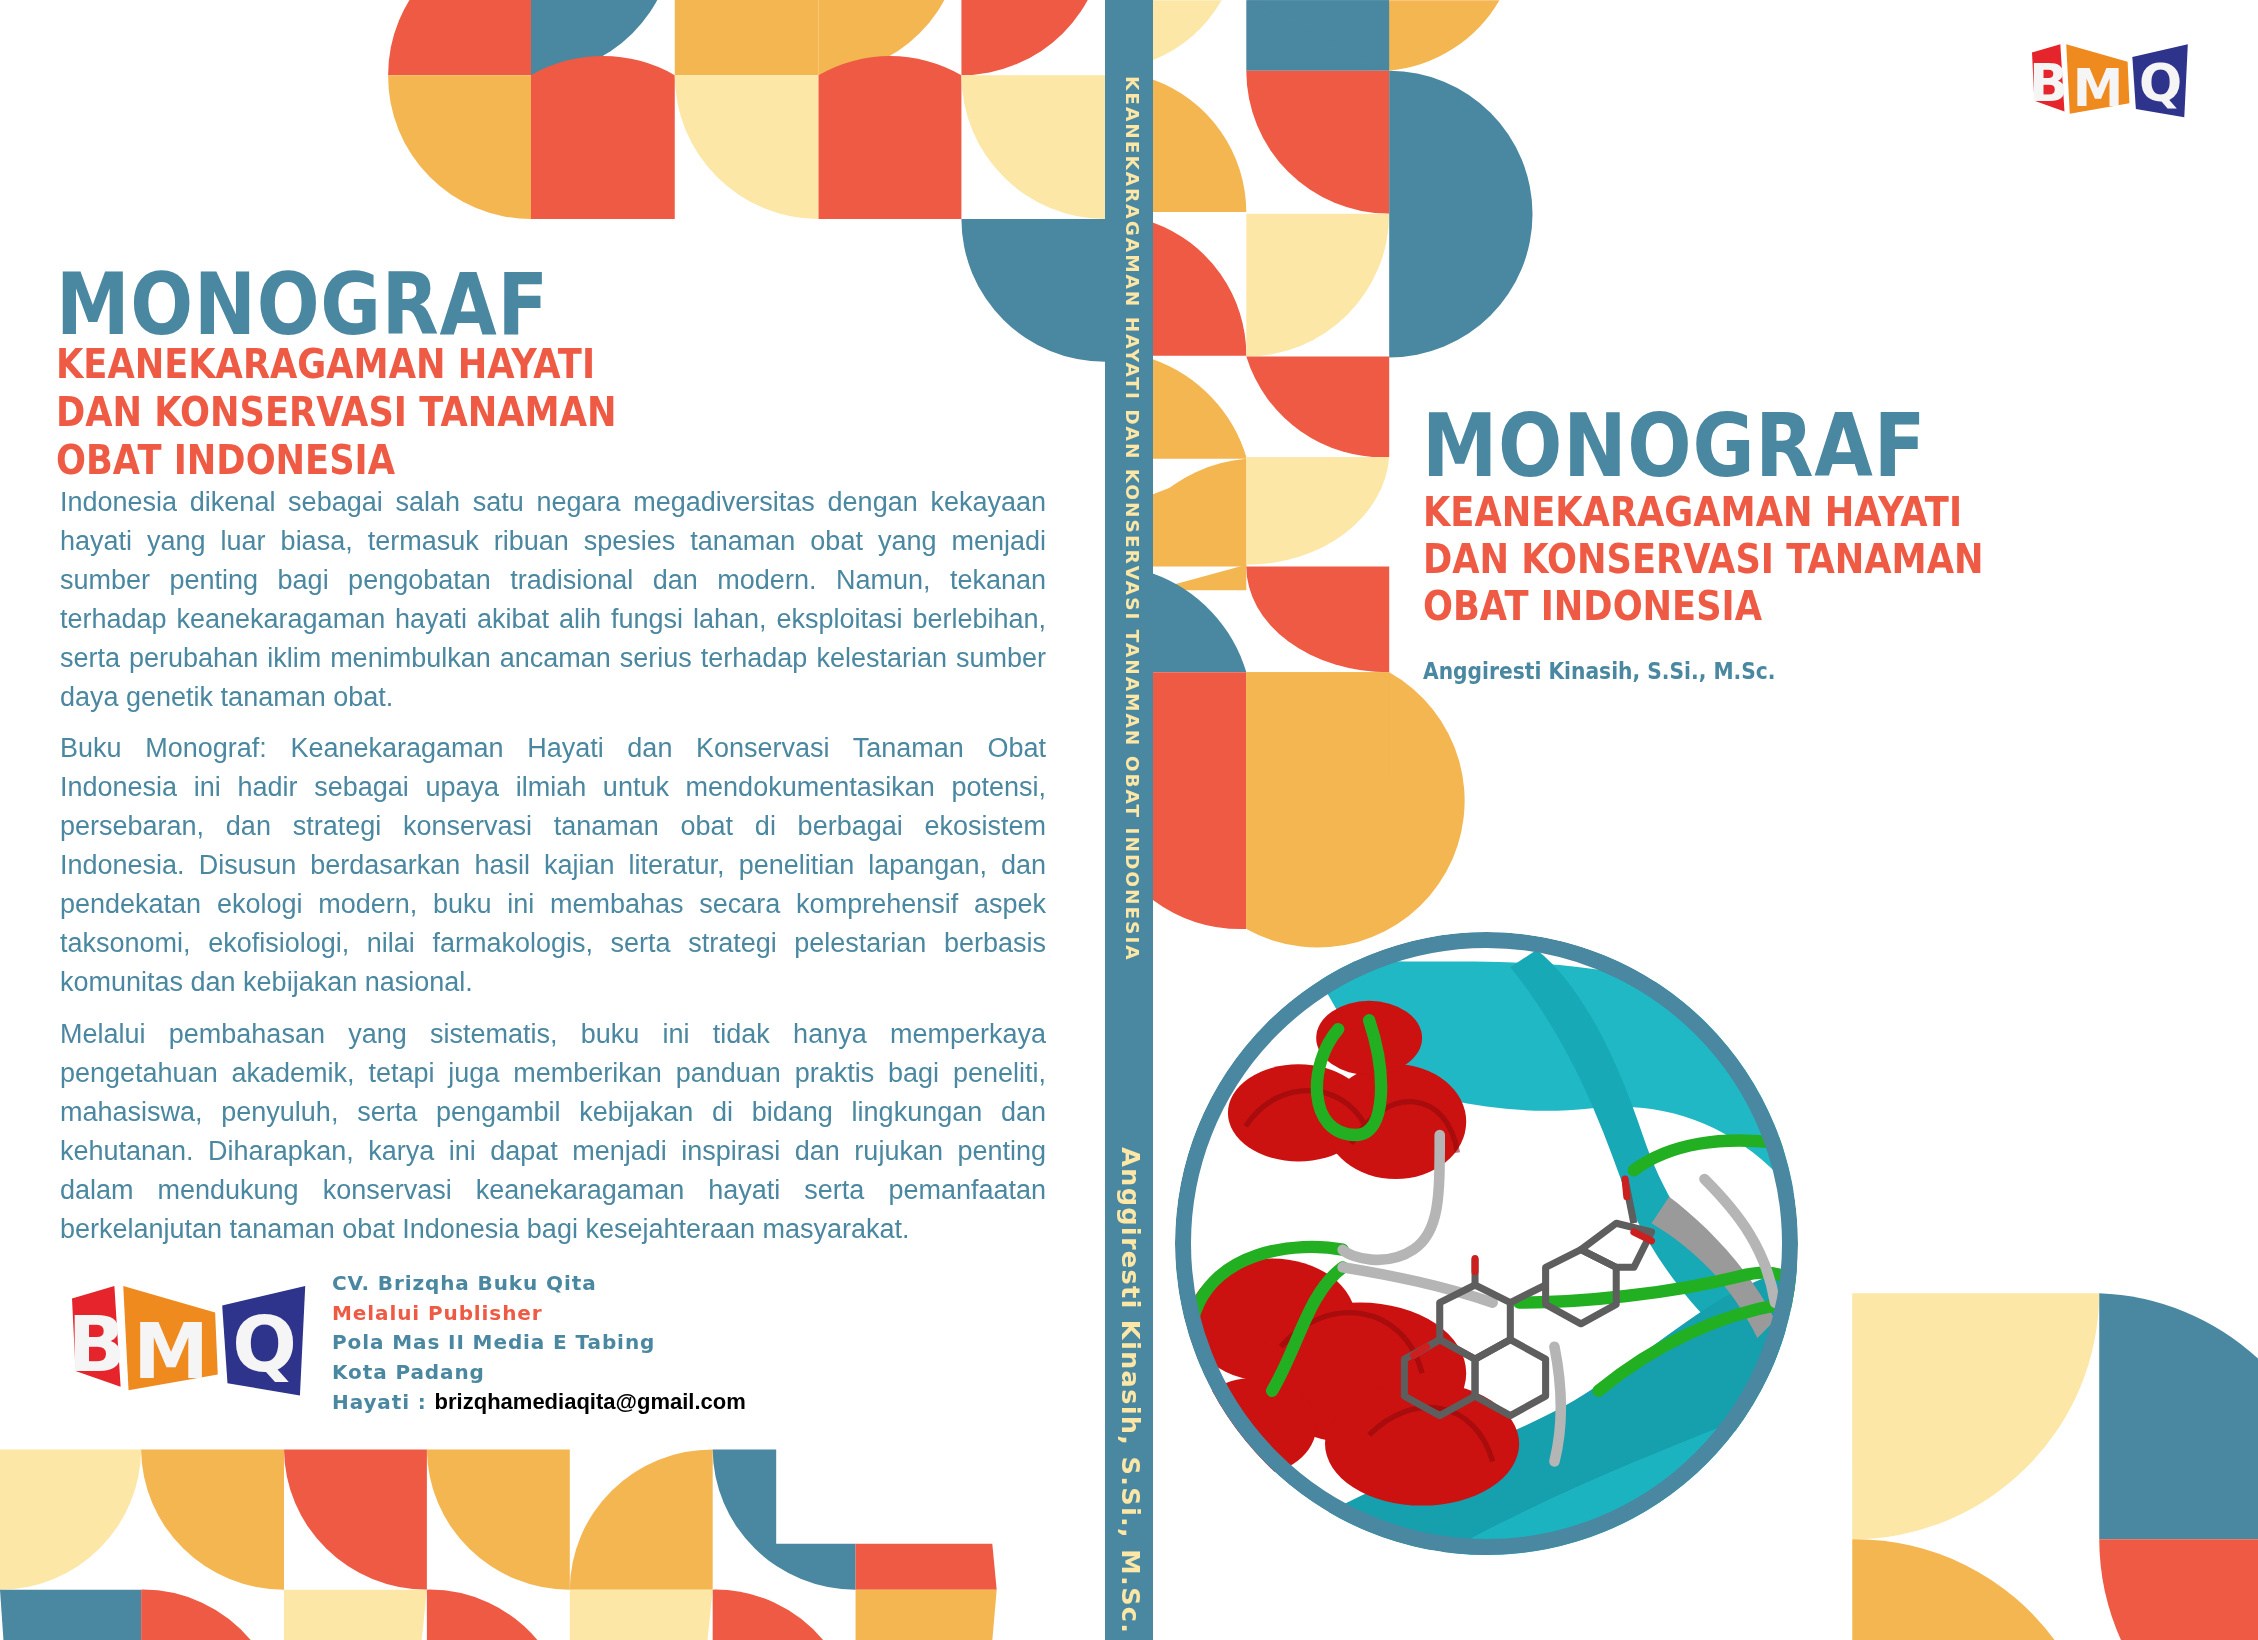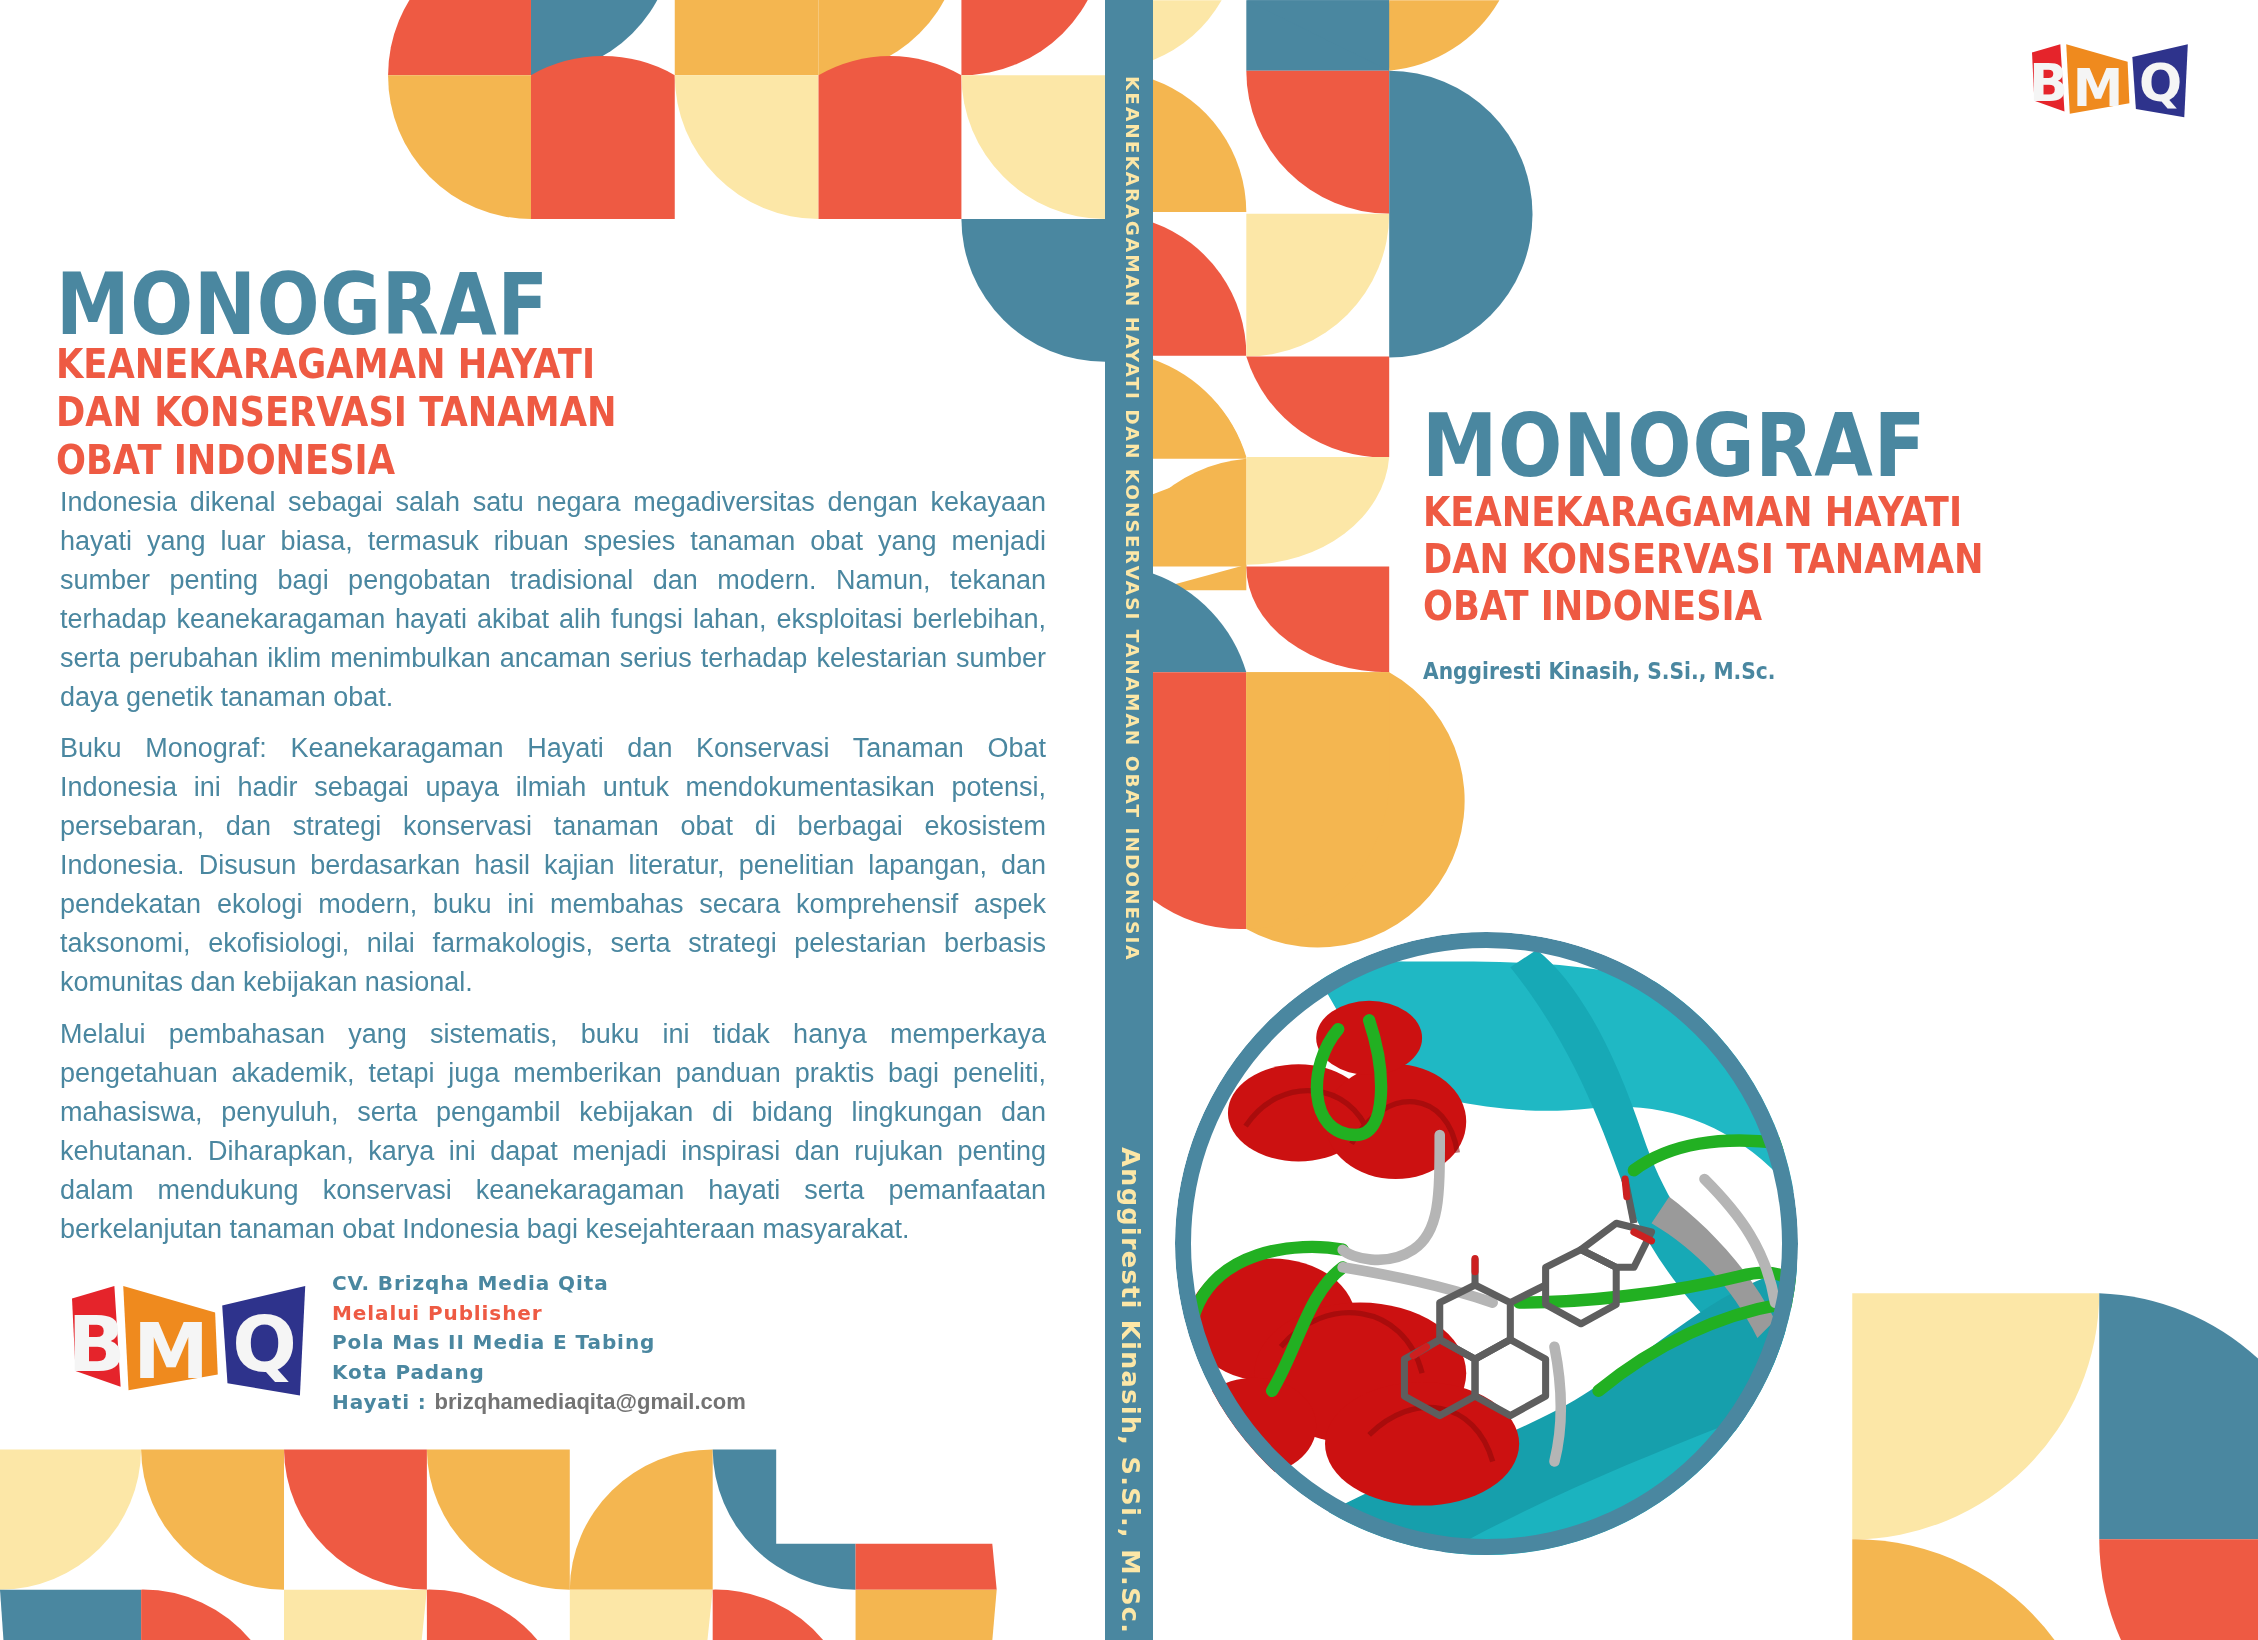--- a/index.html
+++ b/index.html
@@ -6,21 +6,21 @@
   body { width: 2258px; height: 1641px; position: relative; overflow: hidden; background: #ffffff; font-family: "DejaVu Sans", sans-serif; }
   .abs { position: absolute; }
   svg.pattern { position: absolute; left: 0; top: 0; }
   .title-main { font-family: "DejaVu Sans", sans-serif; font-weight: bold; color: #4a87a0; letter-spacing: 0.9px; line-height: 1; white-space: nowrap; transform-origin: left top; }
   .title-sub { font-family: "DejaVu Sans", sans-serif; font-weight: bold; color: #ee5a43; line-height: 1; white-space: nowrap; transform-origin: left top; }
   .sub-line { display: block; }
   .blurb { left: 60px; top: 483px; width: 986px; font-family: "Liberation Sans", sans-serif; font-size: 27px; line-height: 39px; color: #4a87a0; text-align: justify; }
   .blurb p { margin: 0 0 12.4px 0; text-align: justify; text-align-last: left; }
   .pub { left: 332px; top: 1269px; font-family: "DejaVu Sans", sans-serif; font-weight: bold; font-size: 20px; line-height: 29.6px; color: #4a87a0; letter-spacing: 0.9px; white-space: nowrap; }
   .pub .brand { color: #ee5a43; }
-  .pub .email-val { color: #737373; letter-spacing: 0; font-family: "Liberation Sans", sans-serif; font-weight: bold; font-size: 22px; }
+  .pub .email-val { color: #000000; letter-spacing: 0; font-family: "Liberation Sans", sans-serif; font-weight: bold; font-size: 22px; }
   .spine { left: 1105px; top: 0; width: 48px; height: 1641px; background: #4a87a0; }
   .spine-text { position: absolute; left: 0; top: 0; white-space: nowrap; color: #fce7a7; transform-origin: left top; font-family: "DejaVu Sans", sans-serif; }
   .spine-title { font-weight: bold; font-size: 18.5px; letter-spacing: 2px; }
   .spine-author { font-weight: bold; font-size: 25.6px; letter-spacing: 1.3px; }
   .author-front { left: 1423px; top: 658px; font-family: "DejaVu Sans", sans-serif; font-weight: bold; font-size: 23px; color: #4a87a0; white-space: nowrap; }
   .logo { position: absolute; }
   .mol { position: absolute; left: 1175px; top: 932px; width: 623px; height: 623px; border-radius: 50%; overflow: hidden; }
 </style>
 </head>
 <body>
@@ -114,21 +114,21 @@
 <svg class="logo" style="left:72px; top:1286px;" width="235" height="115" viewBox="0 0 266 130">
   <polygon points="0,14 48,0 55,114 4,96" fill="#e5242b"></polygon>
   <polygon points="58,0 162,30 165,100 64,118" fill="#ef8a1e"></polygon>
   <polygon points="170,22 264,0 258,124 176,110" fill="#2e338c"></polygon>
   <text x="28" y="96" font-family="DejaVu Sans, sans-serif" font-weight="bold" font-size="86" fill="#f5f5f5" text-anchor="middle">B</text>
   <text x="112" y="104" font-family="DejaVu Sans, sans-serif" font-weight="bold" font-size="86" fill="#f5f5f5" text-anchor="middle">M</text>
   <text x="218" y="96" font-family="DejaVu Sans, sans-serif" font-weight="bold" font-size="86" fill="#f5f5f5" text-anchor="middle">Q</text>
 </svg>
 
 <div class="abs pub">
-  <div>CV. Brizqha Media Qita</div>
+  <div>CV. Brizqha Buku Qita</div>
   <div class="brand">Melalui Publisher</div>
   <div>Pola Mas II Media E Tabing</div>
   <div>Kota Padang</div>
   <div>
     <span>Hayati : </span><span class="email-val">brizqhamediaqita@gmail.com</span>
   </div>
 </div>
 
 <div class="abs spine">
   <div class="spine-text spine-title" style="transform: translate(38px, 76px) rotate(90deg);">KEANEKARAGAMAN HAYATI DAN KONSERVASI TANAMAN OBAT INDONESIA</div>

